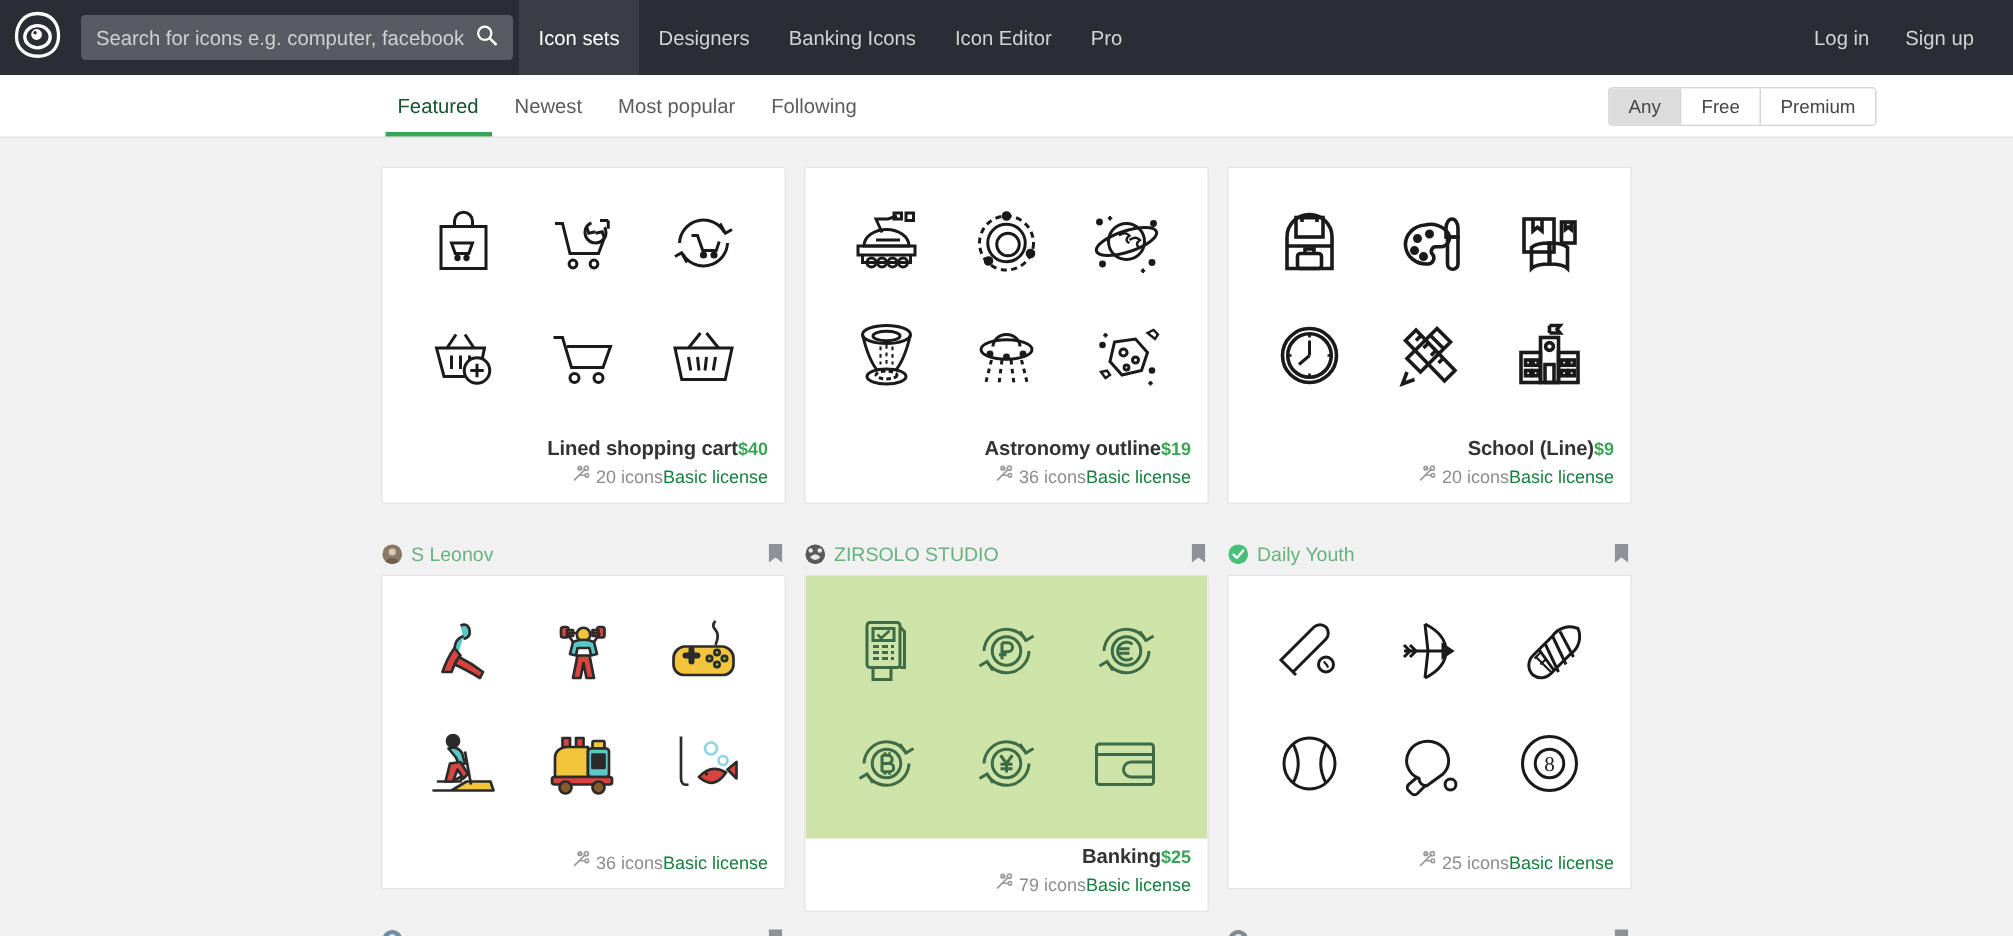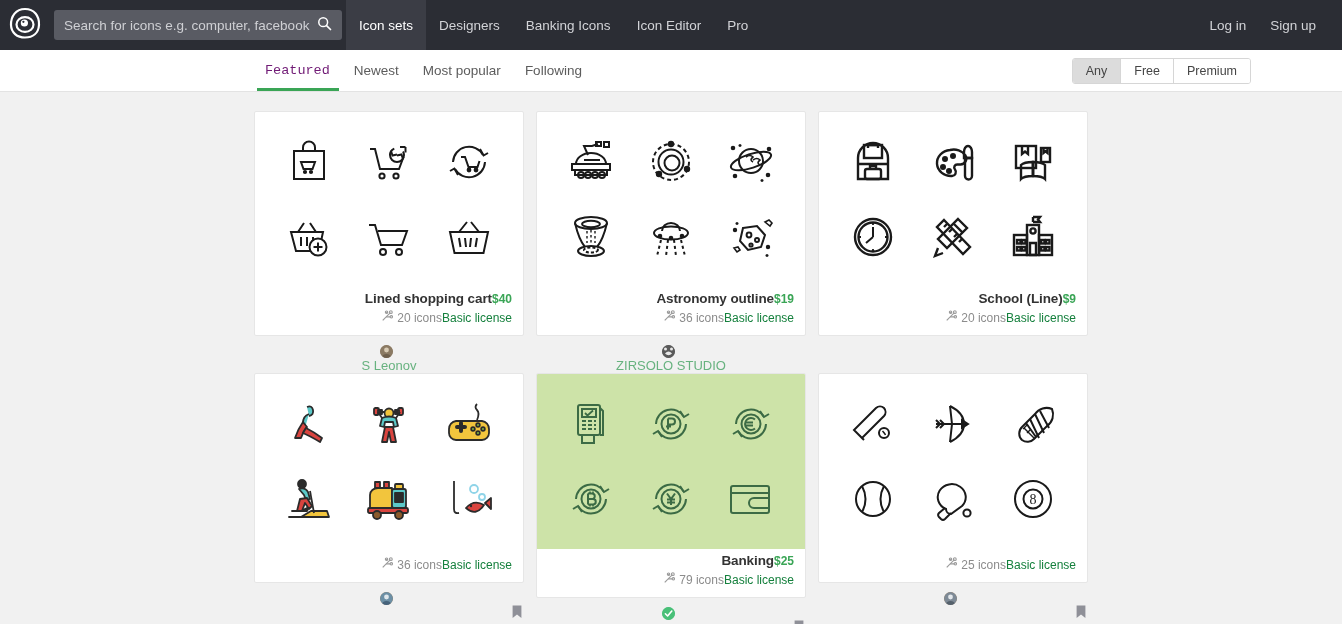--- a/index.html
+++ b/index.html
@@ -89,21 +89,21 @@
   .tab {
     font-size: 13.5px;
     color: #5c5c5c;
     padding: 0 12px;
     height: 100%;
     display: flex; align-items: center;
     cursor: pointer;
     position: relative;
   }
   .tab:first-child { padding-left: 11px; }
-  .tab.active { color: #701a75; font-family: Liberation Mono, monospace; }
+  .tab.active { color: #14532d; }
   .tab.active::after {
     content: "";
     position: absolute;
     left: 3px; right: 3px; bottom: 0;
     height: 3px; background: #3aa556;
   }
   .seg {
     position: absolute;
     right: -163px;
     display: flex;
@@ -176,22 +176,21 @@
   .icon-count {
     font-size: 12px;
     color: #8c8c8c;
     display: flex; align-items: center; gap: 4px;
   }
   .license { font-size: 12px; color: #15803d; }
   .byline {
     display: flex; align-items: center;
     height: 28px;
     padding: 0 1px;
-    margin-top: 9px;
-    flex-direction: column;
+    margin-top: 19px;
   }
   .avatar {
     width: 13px; height: 13px;
     border-radius: 50%;
     margin-right: 6px;
     flex: 0 0 13px;
     overflow: hidden;
     display: flex; align-items: center; justify-content: center;
   }
   .av-leonov { background: #8b7a63; }
@@ -583,20 +582,34 @@
                     <circle cx="6.5" cy="2.5" r="1.4"></circle>
                   <path d="M6 8 L11 8 M6 3 L8 3"></path>
                 </svg>
               </span>
               <span>20 icons</span>
             </div>
             <div class="license">Basic license</div>
           </div>
         </div>
       </div>
+      <div class="byline">
+        <span class="avatar av-check">
+          <svg width="13" height="13" viewBox="0 0 13 13">
+            <circle cx="6.5" cy="6.5" r="6.5" fill="#49c078"></circle>
+            <path d="M3.4 6.8 L5.6 9 L9.8 4" fill="none" stroke="#ffffff" stroke-width="1.6" stroke-linecap="round" stroke-linejoin="round"></path>
+          </svg>
+        </span>
+        <span class="designer">Daily Youth</span>
+        <span class="bookmark">
+          <svg width="10" height="14" viewBox="0 0 10 14">
+              <path d="M0.6 0.6 h8.8 v12.4 L5 9.6 L0.6 13 z" fill="#8f9098"></path>
+            </svg>
+        </span>
+      </div>
     </div>
   </div>
 
   <div class="row">
 
     <div class="cardcol">
       <div class="card">
         <div class="preview">
           <div class="icons-grid">
             <span>

